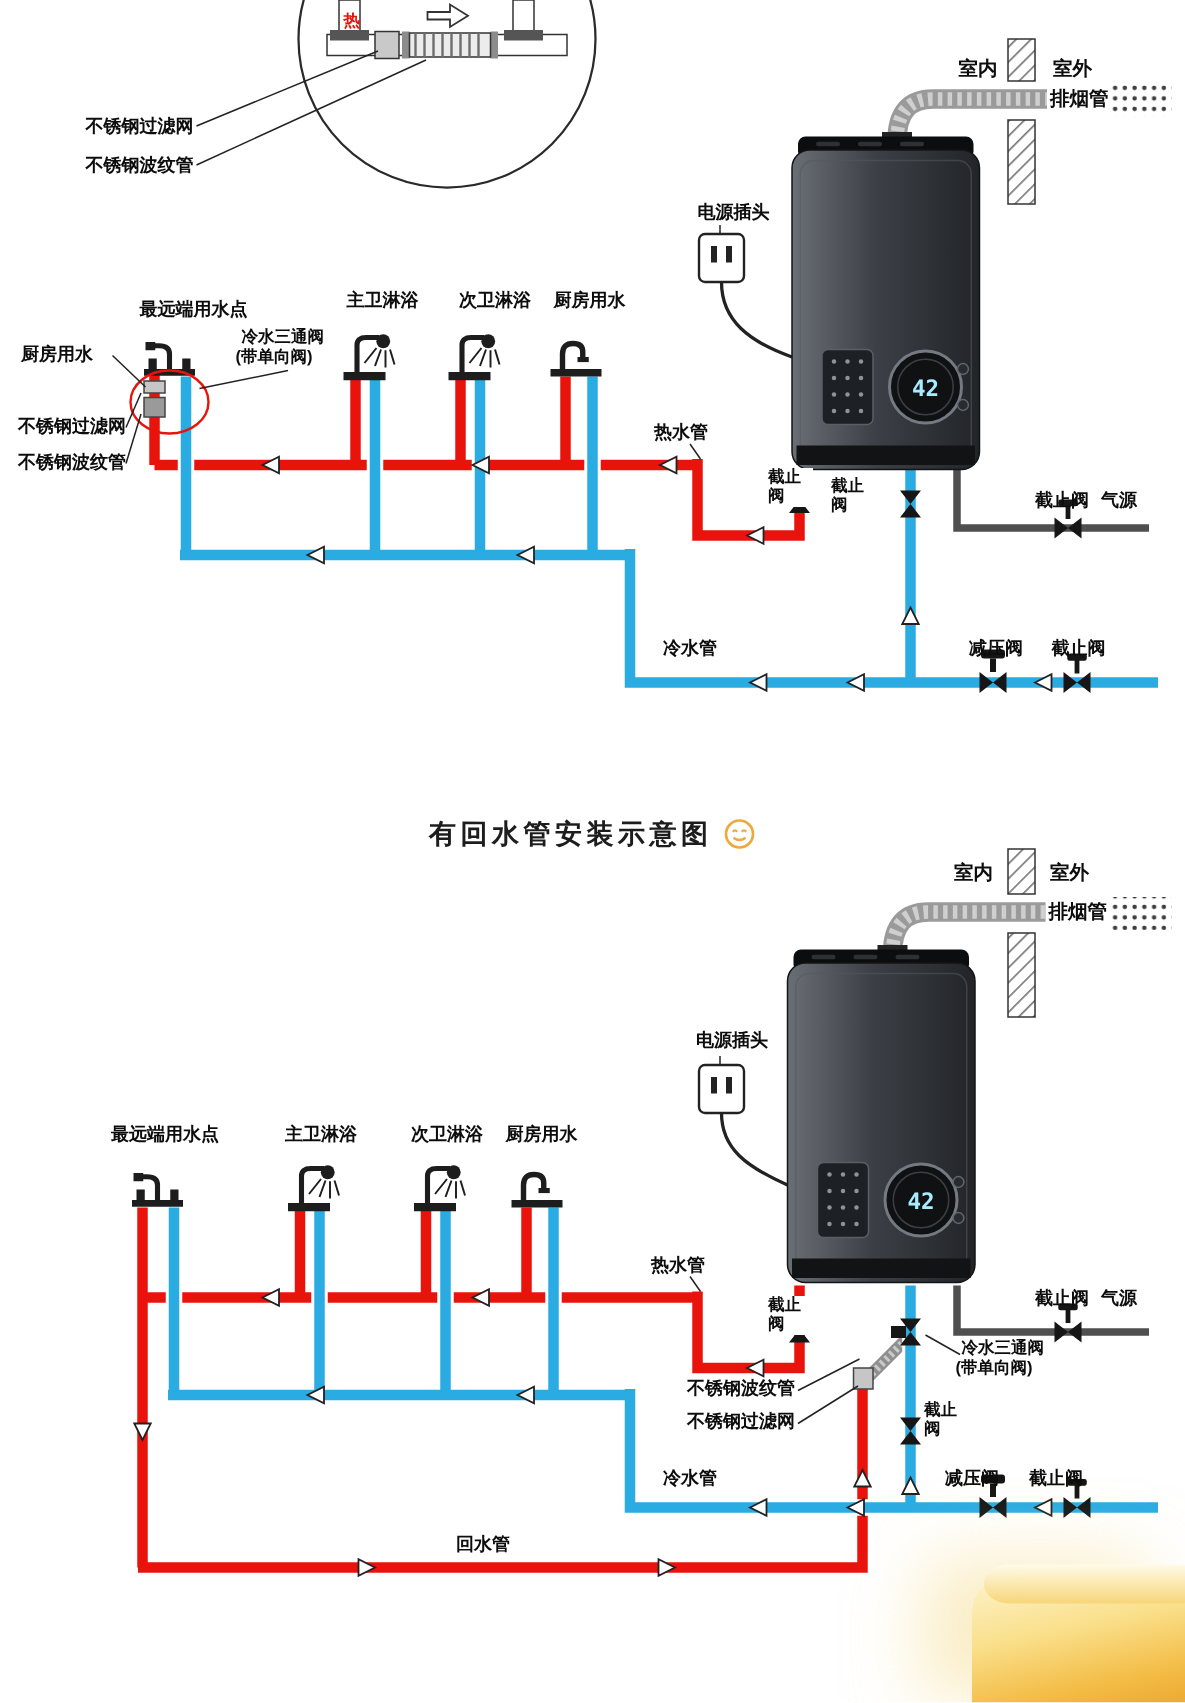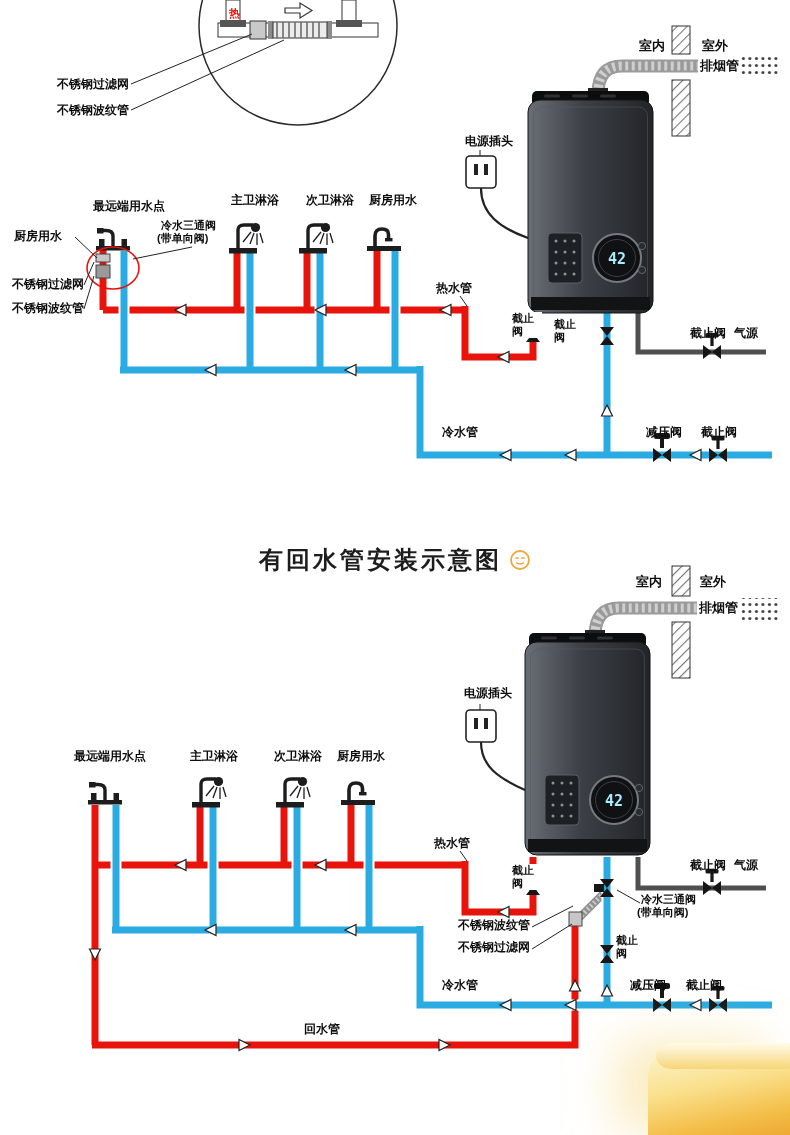--- a/index.html
+++ b/index.html
@@ -5,21 +5,21 @@
   html,body{margin:0;padding:0;background:#fff;}
   .page{position:relative;width:790px;height:1135px;background:#fff;overflow:hidden;
         font-family:"Liberation Sans",sans-serif;}
   .page svg.art{position:absolute;left:0;top:0;z-index:1;}
   .lb{position:absolute;font-size:12px;font-weight:700;color:#0d0d0d;white-space:nowrap;line-height:1.18;z-index:2;text-align:center;}
   .lb.big{font-size:13px;}
   .lb.sm{font-size:11px;font-weight:600;}
   .lb.wrap{white-space:normal;width:28px;text-align:left;font-size:11px;}
   .lb.bg{background:#fff;padding:0 2px;}
   .title{position:absolute;left:0;top:544px;width:100%;display:flex;justify-content:center;align-items:center;
-         gap:7px;font-size:24px;font-weight:700;letter-spacing:3px;color:#1d1d1d;z-index:2;}
+         gap:7px;font-size:18px;font-weight:700;letter-spacing:3px;color:#1d1d1d;z-index:2;}
   .sponge{position:absolute;left:648px;top:1050px;width:152px;height:95px;z-index:3;
           border-radius:24px 16px 0 0;
           background:linear-gradient(168deg,#fdf4cf 0%,#fae08c 38%,#f3bc45 72%,#ea9f2a 100%);
           box-shadow:-34px -12px 46px rgba(245,222,150,.55);}
   .sponge-top{position:absolute;left:8px;top:-7px;width:96%;height:26px;border-radius:18px/14px;
           background:linear-gradient(180deg,#fffbe9,#f7d679);}
 </style>
 </head>
 <body>
 

